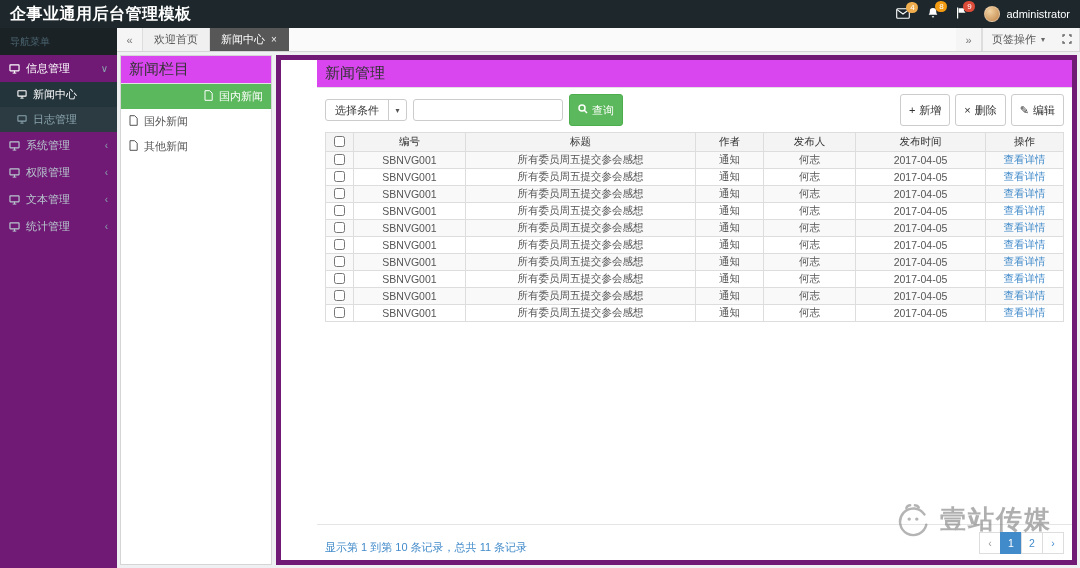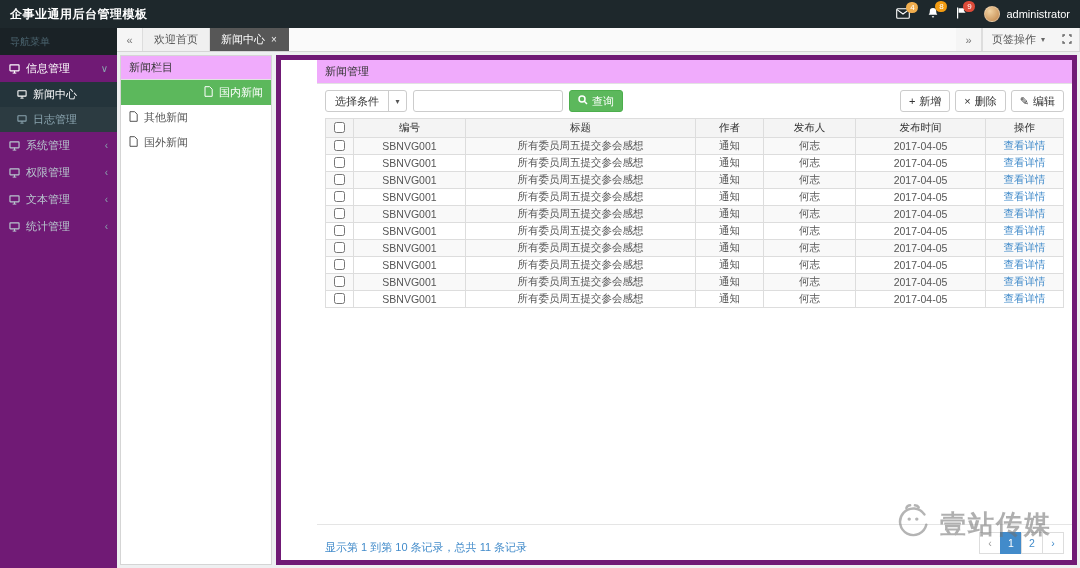--- a/index.html
+++ b/index.html
@@ -5,21 +5,21 @@
   * { box-sizing: border-box; margin: 0; padding: 0; }
   html, body { width: 1080px; height: 568px; overflow: hidden; }
   body {
     font-family: "Liberation Sans", "DejaVu Sans", sans-serif;
     font-size: 11px; background: #eef0f1; position: relative;
     --accent: #5cb85c; --link: #428bca;
   }
 
   
   .topbar { height: 28px; background: #1e282c; color: #fff; display: flex; align-items: center; padding: 0 10px; }
-  .brand { font-size: 12px; font-weight: bold; letter-spacing: .5px; }
+  .brand { font-size: 16px; font-weight: bold; letter-spacing: .5px; }
   .topbar-right { margin-left: auto; display: flex; align-items: center; gap: 17px; }
   .top-icon { position: relative; display: flex; align-items: center; justify-content: center; cursor: pointer; }
   .badge { position: absolute; top: -6px; right: -8px; min-width: 12px; height: 11px; line-height: 11px;
            border-radius: 6px; font-size: 8px; color: #fff; text-align: center; padding: 0 2px; }
   .user { display: flex; align-items: center; gap: 6px; font-size: 11px; cursor: pointer; justify-content: space-between; }
   .avatar { width: 16px; height: 16px; border-radius: 50%;
             background: radial-gradient(circle at 35% 30%, #f1d2a2, #c08448); border: 1px solid rgba(255,255,255,.3); }
 
   
   .layout { display: flex; height: 540px; }
@@ -44,30 +44,30 @@
          background: #f0f0f0; color: #555; cursor: pointer; font-size: 11px; }
   .tab.active { background: #575757; color: #fff; border-color: #575757; }
   .tab .close { font-size: 10px; opacity: .9; }
   .tabbar-right { margin-left: auto; display: flex; align-items: stretch; }
   .tab-ops { display: flex; align-items: center; gap: 5px; padding: 0 9px; border-left: 1px solid #ddd;
              background: #f5f5f5; color: #555; cursor: pointer; }
   .tab-ops .caret { font-size: 8px; color: #666; }
 
   
   .content { flex: 1; display: flex; padding: 3px; gap: 4px; overflow: hidden; }
-  .panel-header { padding: 4px 8px; font-size: 11px; color: #333; background: #f0abfc; border-bottom: 1px solid #e2e2e2; }
+  .panel-header { padding: 4px 8px; font-size: 15px; color: #333; background: #d946ef; border-bottom: 1px solid #e2e2e2; }
 
   .columns-panel { width: 152px; background: #fff; border: 1px solid #d5d5d5; display: flex; flex-direction: column; flex-shrink: 0; }
   .col-item { height: 25px; display: flex; align-items: center; gap: 6px; padding: 0 8px; color: #555; cursor: pointer; }
   .col-item.active { background: var(--accent); color: #fff; justify-content: flex-end; }
 
   .news-panel { flex: 1; background: #fff; border: 5px solid #701a75; display: flex; flex-direction: column; min-width: 0; padding-left: 36px; }
 
   .toolbar { display: flex; align-items: center; gap: 6px; padding: 6px 8px; }
-  .btn { height: 22px; display: inline-flex; align-items: center; gap: 4px; padding: 0 8px;
+  .btn { height: 32px; display: inline-flex; align-items: center; gap: 4px; padding: 0 8px;
          border: 1px solid #ccc; background: #fff; border-radius: 3px; font-size: 11px; color: #333; cursor: pointer; }
   .btn-green { background: var(--accent); border-color: #4cae4c; color: #fff; }
   .split-btn { display: inline-flex; height: 22px; border: 1px solid #ccc; border-radius: 3px;
                overflow: hidden; background: #fff; cursor: pointer; color: #333; }
   .split-btn .lbl { padding: 0 9px; display: flex; align-items: center; }
   .split-btn .caret { width: 18px; display: flex; align-items: center; justify-content: center;
                       border-left: 1px solid #ccc; font-size: 8px; color: #555; }
   .search-input { width: 150px; height: 22px; border: 1px solid #ccc; border-radius: 3px; padding: 0 6px; font-size: 11px; }
   .toolbar-right { margin-left: auto; display: flex; gap: 5px; }
 
@@ -83,21 +83,21 @@
   .panel-spacer { flex: 1; }
   .panel-footer { border-top: 1px solid #e5e5e5; padding: 5px 8px; display: flex; align-items: center; }
   .summary { color: var(--link); font-size: 11px; margin-top: 10px; }
   .pager { margin-left: auto; display: flex; }
   .page-btn { min-width: 22px; height: 22px; display: flex; align-items: center; justify-content: center;
               border: 1px solid #ddd; margin-left: -1px; color: var(--link); font-size: 10.5px;
               background: #fff; cursor: pointer; padding: 0 4px; }
   .page-btn.muted { color: #999; }
   .page-btn.active { background: var(--link); border-color: var(--link); color: #fff; }
 
-  .watermark { position: absolute; right: 28px; bottom: 26px; display: flex; align-items: flex-end; gap: 7px;
+  .watermark { position: absolute; right: 28px; bottom: 26px; display: flex; align-items: flex-start; gap: 7px;
                opacity: .55; pointer-events: none; }
   .wm-text { font-size: 26px; font-weight: bold; color: #6f6f6f; letter-spacing: 2px; }
 </style>
 </head>
 <body>
 
 <header class="topbar">
   <div class="brand">企事业通用后台管理模板</div>
   <div class="topbar-right">
     <div class="top-icon">
@@ -250,29 +250,29 @@
               </svg>
           </span>
           <span>国内新闻</span>
         </div>
         <div class="col-item">
           <span>
             <svg width="9" height="11" viewBox="0 0 9 11" fill="none" stroke="currentColor" stroke-width="1">
                 <path d="M1 .7h4.6L8.2 3.2v7.1H1z"></path>
               </svg>
           </span>
-          <span>其他新闻</span>
+          <span>国外新闻</span>
         </div>
         <div class="col-item">
           <span>
             <svg width="9" height="11" viewBox="0 0 9 11" fill="none" stroke="currentColor" stroke-width="1">
                 <path d="M1 .7h4.6L8.2 3.2v7.1H1z"></path>
               </svg>
           </span>
-          <span>国外新闻</span>
+          <span>其他新闻</span>
         </div>
       </div>
 
       <div class="news-panel">
         <div class="panel-header">新闻管理</div>
 
         <div class="toolbar">
           <div class="split-btn">
             <span class="lbl">选择条件</span>
             <span class="caret">▾</span>

